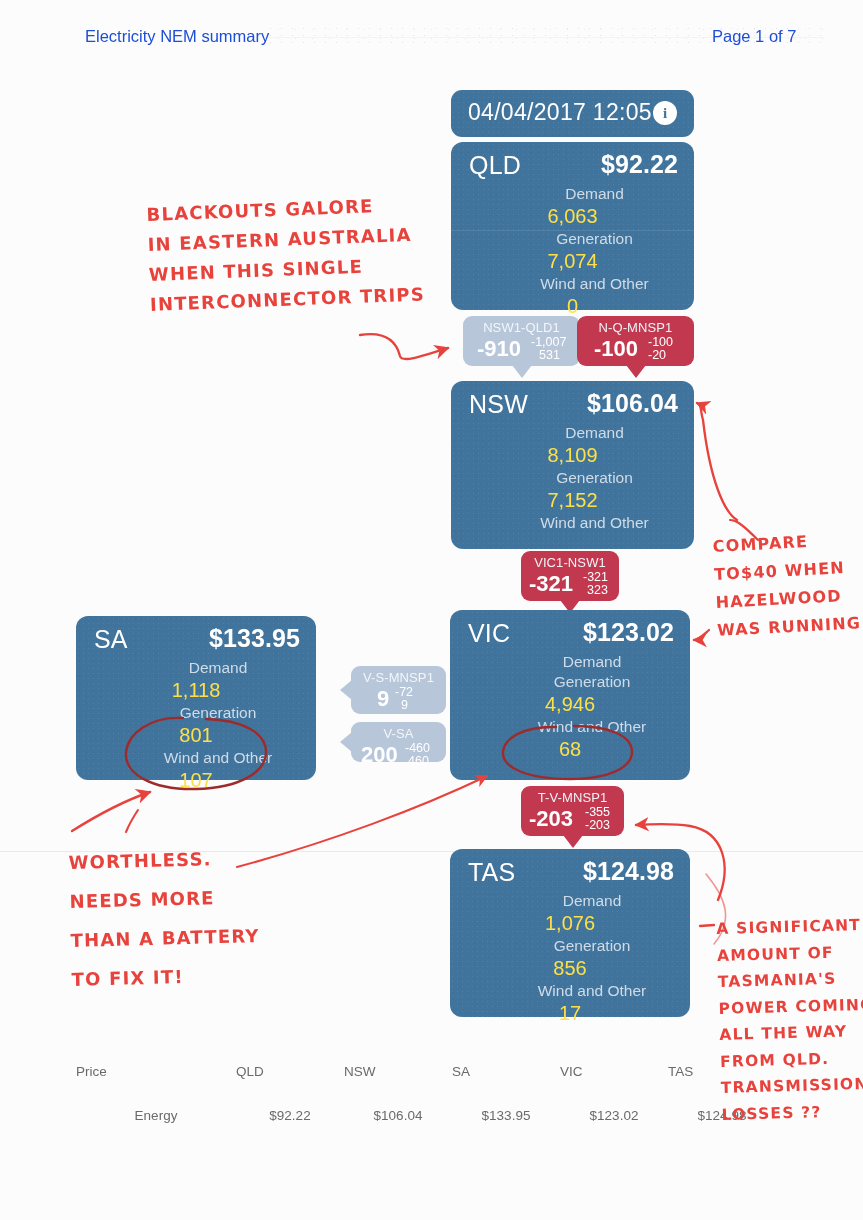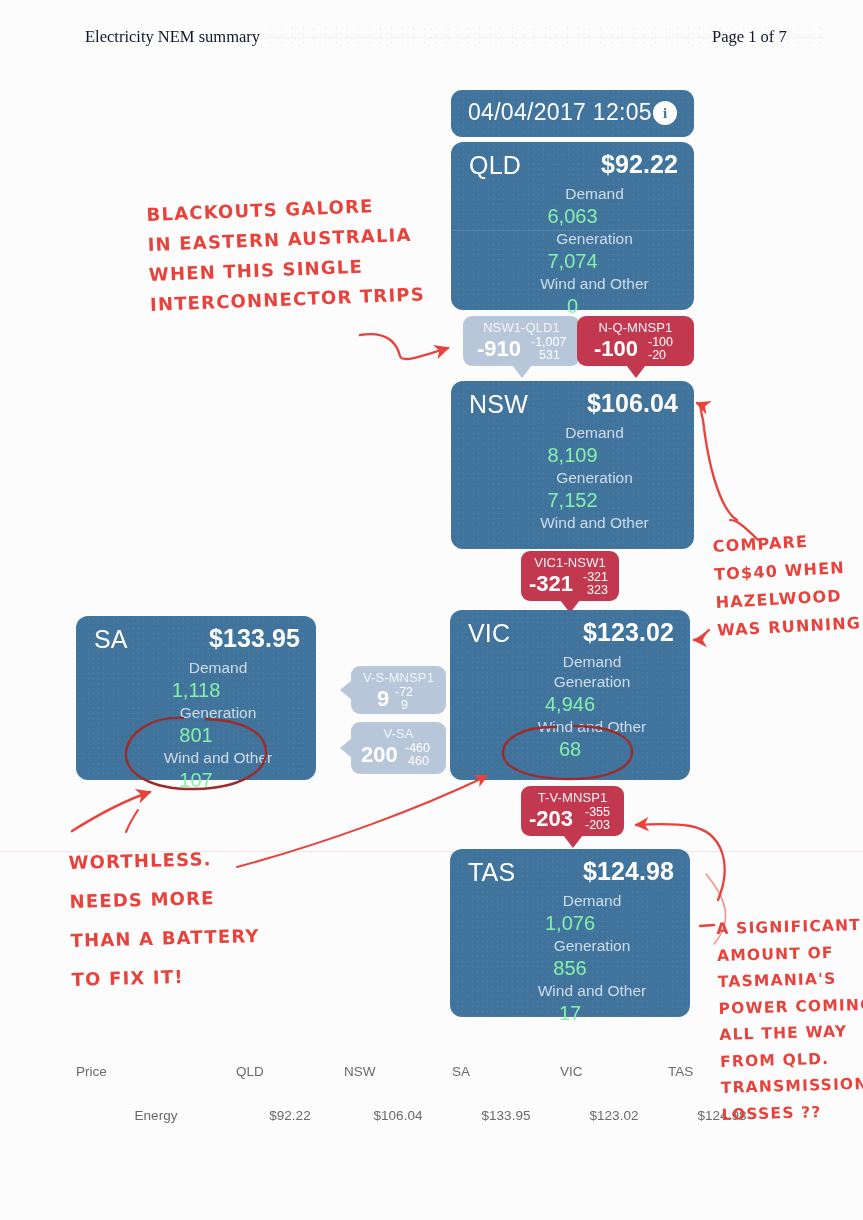--- a/index.html
+++ b/index.html
@@ -12,36 +12,36 @@
   .scanline{position:absolute;left:0;width:863px;height:1px;background:#f7dde2;opacity:.85;}
   .noise-dots{position:absolute;top:22px;left:265px;width:560px;height:22px;opacity:.35;
       background-image:radial-gradient(#b9b9b9 0.6px, transparent 0.7px),
                        radial-gradient(#cfcfcf 0.5px, transparent 0.6px);
       background-size:11px 7px, 17px 9px;background-position:0 3px, 5px 12px;}
   .noise-dots2{position:absolute;top:8px;left:300px;width:520px;height:12px;opacity:.22;
       background-image:radial-gradient(#c4c4c4 0.5px, transparent 0.6px);
       background-size:13px 6px;}
 
   
-  .hdr{position:absolute;font-family:Liberation Serif, serif;font-size:16.5px;color:#0f172a;white-space:nowrap;}
+  .hdr{position:absolute;font-family:Liberation Sans, sans-serif;font-size:16.5px;color:#1d4ed8;white-space:nowrap;}
   #hdr-title{left:85px;top:27px;}
   #hdr-page{left:712px;top:27px;}
 
   
   .tile{position:absolute;border-radius:12px;background:#41749c;color:#fff;box-sizing:border-box;
         box-shadow:0 0 0 0 rgba(0,0,0,0);}
   .tile .grain{position:absolute;inset:0;border-radius:12px;pointer-events:none;opacity:.16;
       background-image:radial-gradient(rgba(255,255,255,.55) 0.6px, transparent 0.7px),
                        radial-gradient(rgba(0,0,0,.35) 0.5px, transparent 0.6px);
       background-size:5px 5px, 7px 7px;}
   .tile-region{font-size:25px;position:absolute;left:18px;top:9px;letter-spacing:.2px;}
   .tile-price{font-size:25px;position:absolute;right:16px;top:8px;font-weight:bold;letter-spacing:.1px;}
   .tile-rows{position:absolute;left:0;right:0;top:42px;text-align:center;}
   .lbl{font-size:15.5px;color:#cfdce8;line-height:20px;padding-left:44px;}
-  .val{font-size:20px;color:#86efac;line-height:25px;}
+  .val{font-size:20px;color:#fde047;line-height:25px;}
 
   
   #tile-date{left:451px;top:90px;width:243px;height:47px;border-radius:11px;}
   #date-text{position:absolute;left:17px;top:9px;font-size:23px;letter-spacing:.3px;}
   #info-icon{position:absolute;right:17px;top:11px;width:24px;height:24px;border-radius:50%;
       background:#fff;color:#41749c;font-size:15px;font-weight:bold;font-family:"Liberation Serif",serif;
       text-align:center;line-height:24px;}
 
   #tile-qld{left:451px;top:142px;width:243px;height:168px;}
   #tile-nsw{left:451px;top:381px;width:243px;height:168px;}
@@ -67,21 +67,21 @@
   .ic.light .nib-down{border-top:13px solid #b7c6d8;}
   
   .nib-left{position:absolute;left:-11px;top:50%;margin-top:-10px;width:0;height:0;
       border-top:10px solid transparent;border-bottom:10px solid transparent;
       border-right:12px solid #b7c6d8;}
 
   #ic-nsw-qld{left:451px;top:316px;width:117px;height:50px;}
   #ic-nq-mnsp{left:577px;top:316px;width:117px;height:50px;}
   #ic-vic-nsw{left:521px;top:551px;width:98px;height:50px;}
   #ic-vs-mnsp{left:339px;top:666px;width:95px;height:48px;}
-  #ic-v-sa   {left:339px;top:722px;width:95px;height:52px;}
+  #ic-v-sa   {left:339px;top:722px;width:95px;height:40px;}
   #ic-tv-mnsp{left:521px;top:786px;width:103px;height:50px;}
 
   
   #price-table{position:absolute;left:76px;top:1050px;width:700px;}
   #price-table table{border-collapse:collapse;width:100%;}
   #price-table th,#price-table td{text-align:left;font-size:13.5px;color:#6a6a6a;font-weight:normal;padding:0;}
   #price-table thead th{height:42px;vertical-align:middle;}
   #price-table tbody td{height:46px;vertical-align:middle;text-align:center;}
   .col-lbl{width:160px;}
   .col-v{width:108px;}

